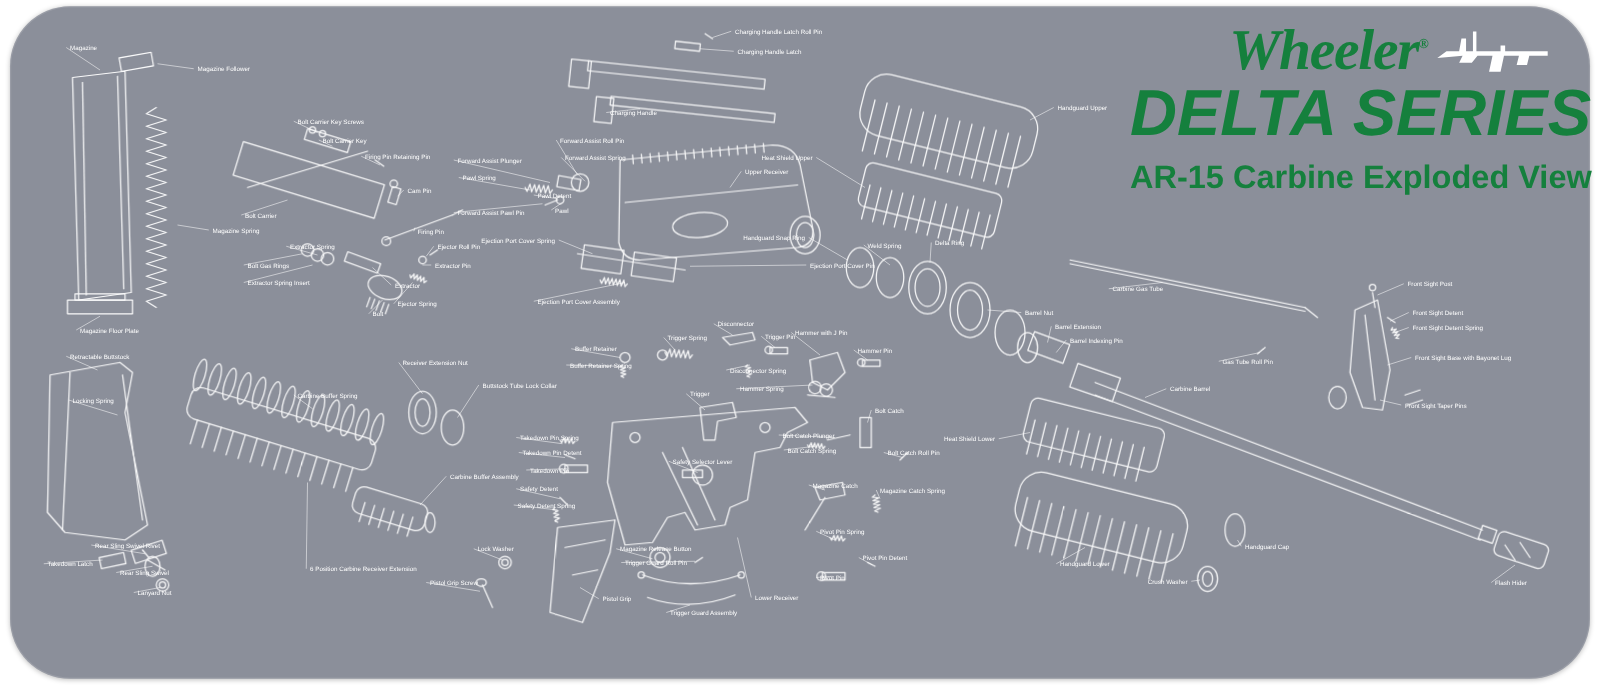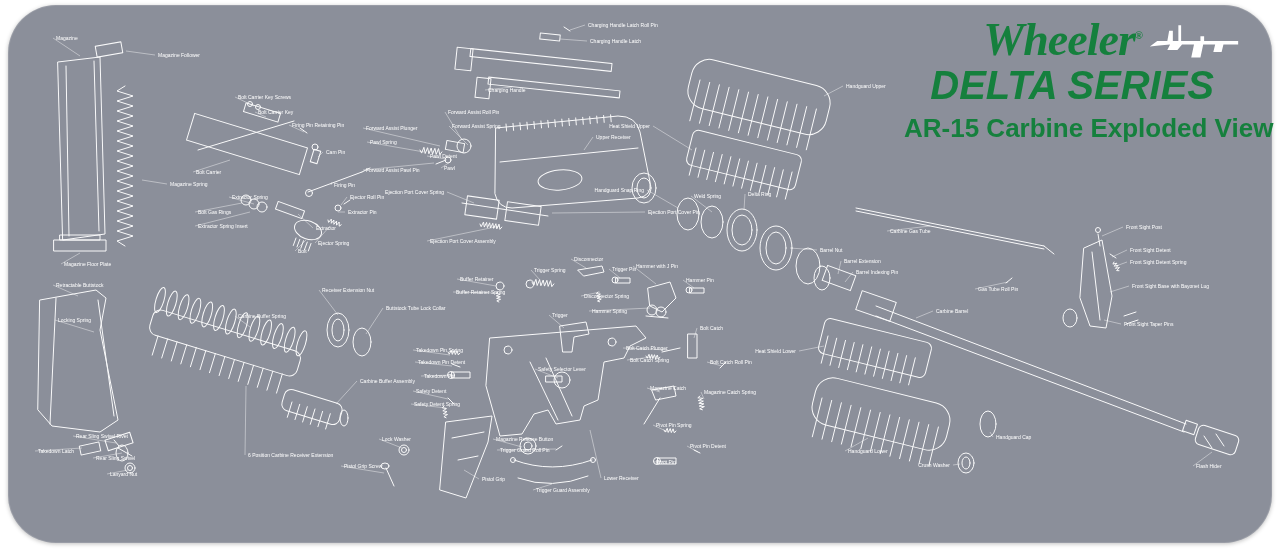--- a/index.html
+++ b/index.html
@@ -9,21 +9,21 @@
        background:#8b8f9a;box-shadow:0 1px 4px rgba(0,0,0,.25), inset 0 0 0 1px rgba(255,255,255,.12)}
   #diagram{position:absolute;left:0;top:0}
   .lbl{font-family:"Liberation Sans",sans-serif;font-size:5px;fill:#ffffff}
   .leader{stroke:#ffffff;stroke-width:.5;opacity:.85}
   .header{position:absolute;top:16px;right:40px;width:336px;color:#15803d;text-align:right;z-index:2}
   .brand-row{display:flex;justify-content:flex-end;align-items:center;gap:6px}
   .brand{font-family:"Liberation Serif",serif;font-style:italic;font-weight:700;font-size:46px;line-height:1;letter-spacing:-1px;white-space:nowrap}
   .brand sup{font-size:11px;font-style:normal}
   .rifle{width:92px;height:48px;flex:0 0 auto}
   .engineering{font-family:"Liberation Serif",serif;font-style:italic;font-weight:700;font-size:16px;letter-spacing:2px;margin:-6px 98px 2px 0}
-  .delta{font-family:"Liberation Sans",sans-serif;font-style:italic;font-weight:700;font-size:40px;line-height:1.05;margin-right:26px;white-space:nowrap}
+  .delta{font-family:"Liberation Sans",sans-serif;font-style:italic;font-weight:700;font-size:52px;line-height:1.05;margin-right:26px;white-space:nowrap}
   .subtitle{font-weight:700;font-size:26px;margin:7px 26px 0 0;white-space:nowrap}
 </style>
 </head>
 <body>
 
 <div class="page">
   <div class="mat" style="background: rgb(139, 143, 154);"></div>
 
   <svg id="diagram" width="1280" height="549" viewBox="0 0 1280 549">
     <g id="parts-layer" fill="none" stroke="#ffffff" stroke-width="1" stroke-linecap="round" stroke-linejoin="round" opacity="0.95">

